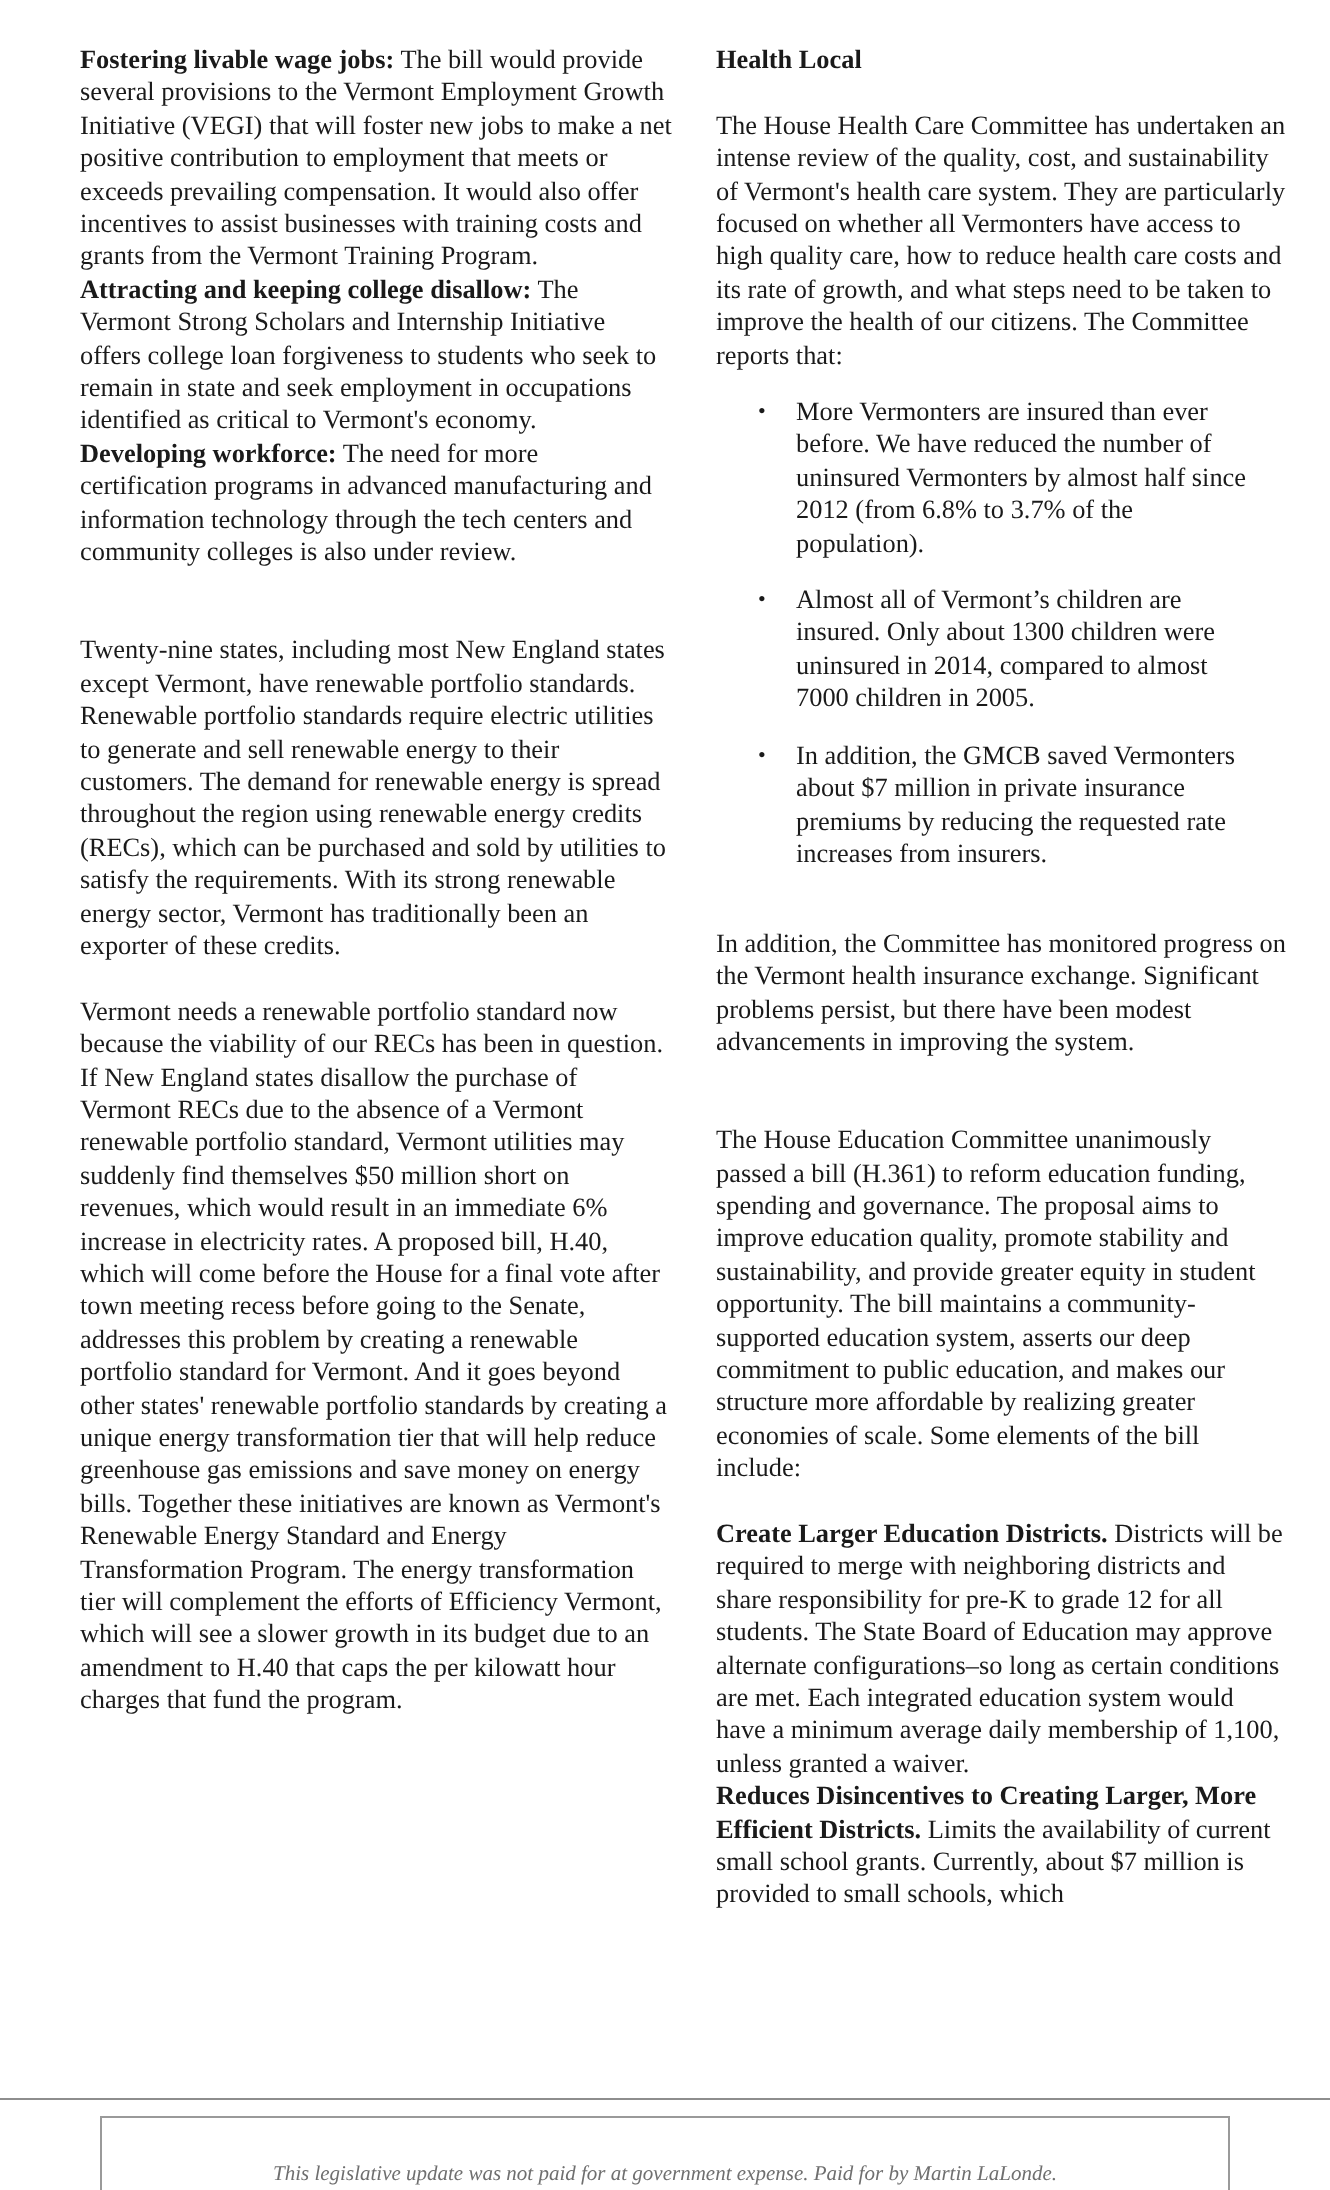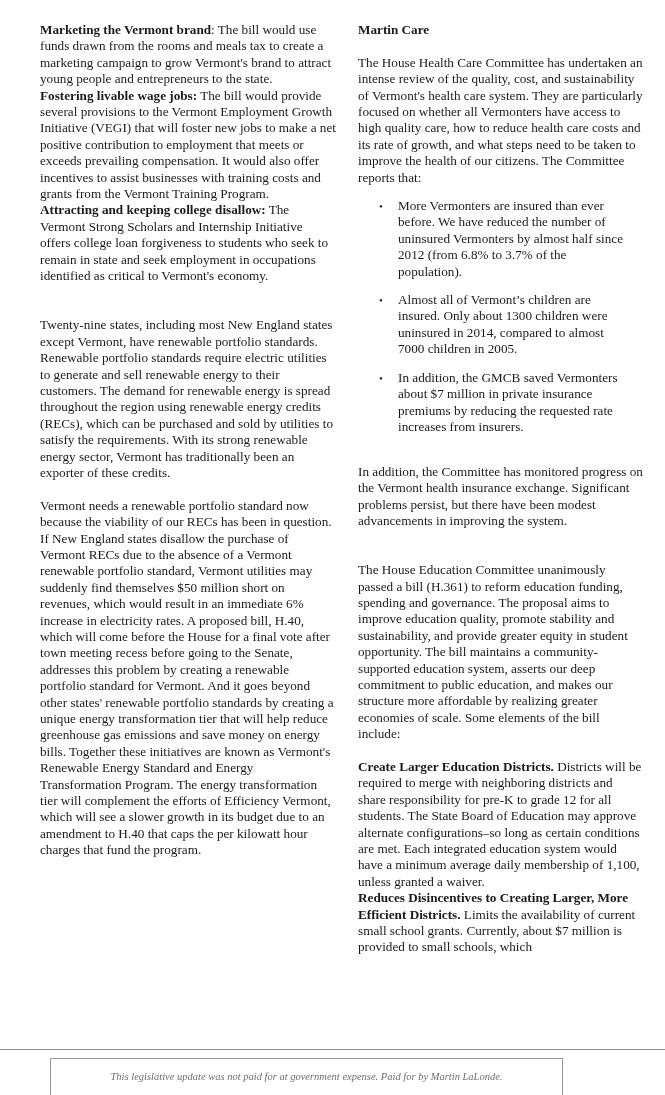--- a/index.html
+++ b/index.html
@@ -91,27 +91,27 @@
     left: 0;
     top: 1049px;
     width: 665px;
     height: 1px;
     background: #8e8e8e;
   }
   .footer-box {
     position: absolute;
     left: 50px;
     top: 1058px;
-    width: 513px;
+    width: 565px;
     height: 37px;
     border: 1px solid #9a9a9a;
     border-bottom: none;
     box-sizing: border-box;
     display: flex;
-    align-items: center;
+    align-items: flex-end;
     justify-content: center;
   }
   .footer-text {
     font-family: "Liberation Serif", "DejaVu Serif", serif;
     font-style: italic;
     font-size: 10.5px;
     color: #6f6f6f;
     line-height: 14px;
     text-align: center;
     white-space: nowrap;
@@ -119,43 +119,43 @@
 </style>
 </head>
 <body>
 
 <div id="page">
 
   <div class="columns">
 
     <div class="col col-left">
 
-      <p class="body"><span class="lead">Marketing the Vermont brand</span><span>: The bill would use funds drawn from the rooms and meals tax to create a marketing campaign to grow Vermont's brand to attract young people and entrepreneurs to the state.</span></p>
 
       <p class="body"><span class="lead">Fostering livable wage jobs:</span><span> The bill would provide several provisions to the Vermont Employment Growth Initiative (VEGI) that will foster new jobs to make a net positive contribution to employment that meets or exceeds prevailing compensation. It would also offer incentives to assist businesses with training costs and grants from the Vermont Training Program.</span></p>
 
       <p class="body"><span class="lead">Attracting and keeping college disallow:</span><span> The Vermont Strong Scholars and Internship Initiative offers college loan forgiveness to students who seek to remain in state and seek employment in occupations identified as critical to Vermont's economy.</span></p>
 
+      <p class="body"><span class="lead">Developing workforce:</span><span> The need for more certification programs in advanced manufacturing and information technology through the tech centers and community colleges is also under review.</span></p>
 
       <div class="gap"></div>
 
 
       <div class="gap"></div>
 
       <p class="body">Twenty-nine states, including most New England states except Vermont, have renewable portfolio standards. Renewable portfolio standards require electric utilities to generate and sell renewable energy to their customers. The demand for renewable energy is spread throughout the region using renewable energy credits (RECs), which can be purchased and sold by utilities to satisfy the requirements.  With its strong renewable energy sector, Vermont has traditionally been an exporter of these credits.</p>
 
       <div class="gap"></div>
 
       <p class="body">Vermont needs a renewable portfolio standard now because the viability of our RECs has been in question.  If New England states disallow the purchase of Vermont RECs due to the absence of a Vermont renewable portfolio standard, Vermont utilities may suddenly find themselves $50 million short on revenues, which would result in an immediate 6% increase in electricity rates.  A proposed bill, H.40, which will come before the House for a final vote after town meeting recess before going to the Senate, addresses this problem by creating a renewable portfolio standard for Vermont.  And it goes beyond other states' renewable portfolio standards by creating a unique energy transformation tier that will help reduce greenhouse gas emissions and save money on energy bills.  Together these initiatives are known as Vermont's Renewable Energy Standard and Energy Transformation Program. The energy transformation tier will complement the efforts of Efficiency Vermont, which will see a slower growth in its budget due to an amendment to H.40 that caps the per kilowatt hour charges that fund the program.</p>
 
     </div>
 
     <div class="col col-right">
 
-      <h3 class="heading">Martin Care</h3>
+      <h3 class="heading">Health Local</h3>
 
       <div class="gap"></div>
 
       <p class="body">The House Health Care Committee has undertaken an intense review of the quality, cost, and sustainability of Vermont's health care system. They are particularly focused on whether all Vermonters have access to high quality care, how to reduce health care costs and its rate of growth, and what steps need to be taken to improve the health of our citizens.   The Committee reports that:</p>
 
       <ul class="bullets">
         <li>More Vermonters are insured than ever before. We have reduced the number of uninsured Vermonters by almost half since 2012 (from 6.8% to 3.7% of the population).</li>
         <li>Almost all of Vermont’s children are insured.  Only about 1300 children were uninsured in 2014, compared to almost 7000 children in 2005.</li>
         <li>In addition, the GMCB saved Vermonters about $7 million in private insurance premiums by reducing the requested rate increases from insurers.</li>
       </ul>

